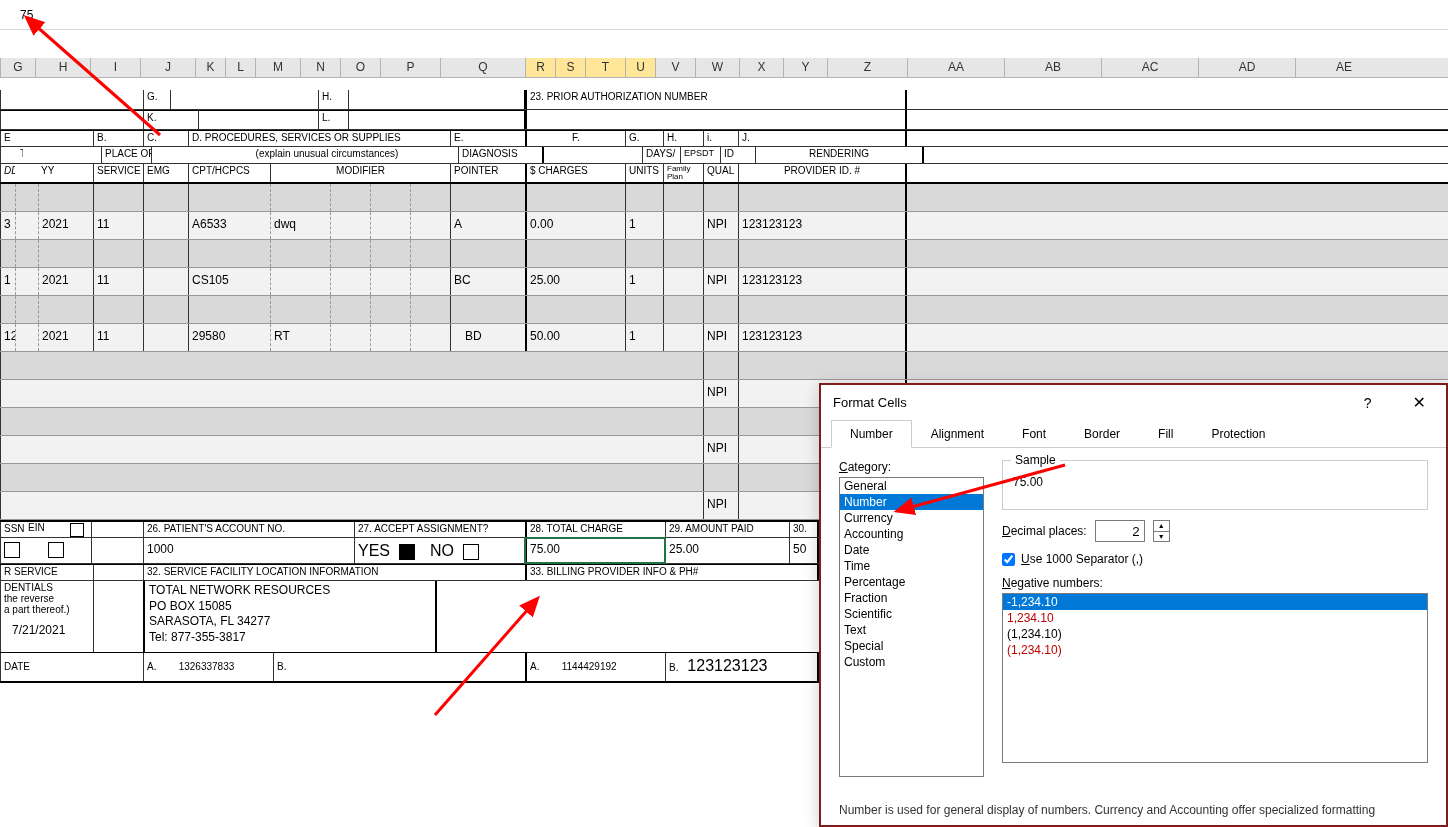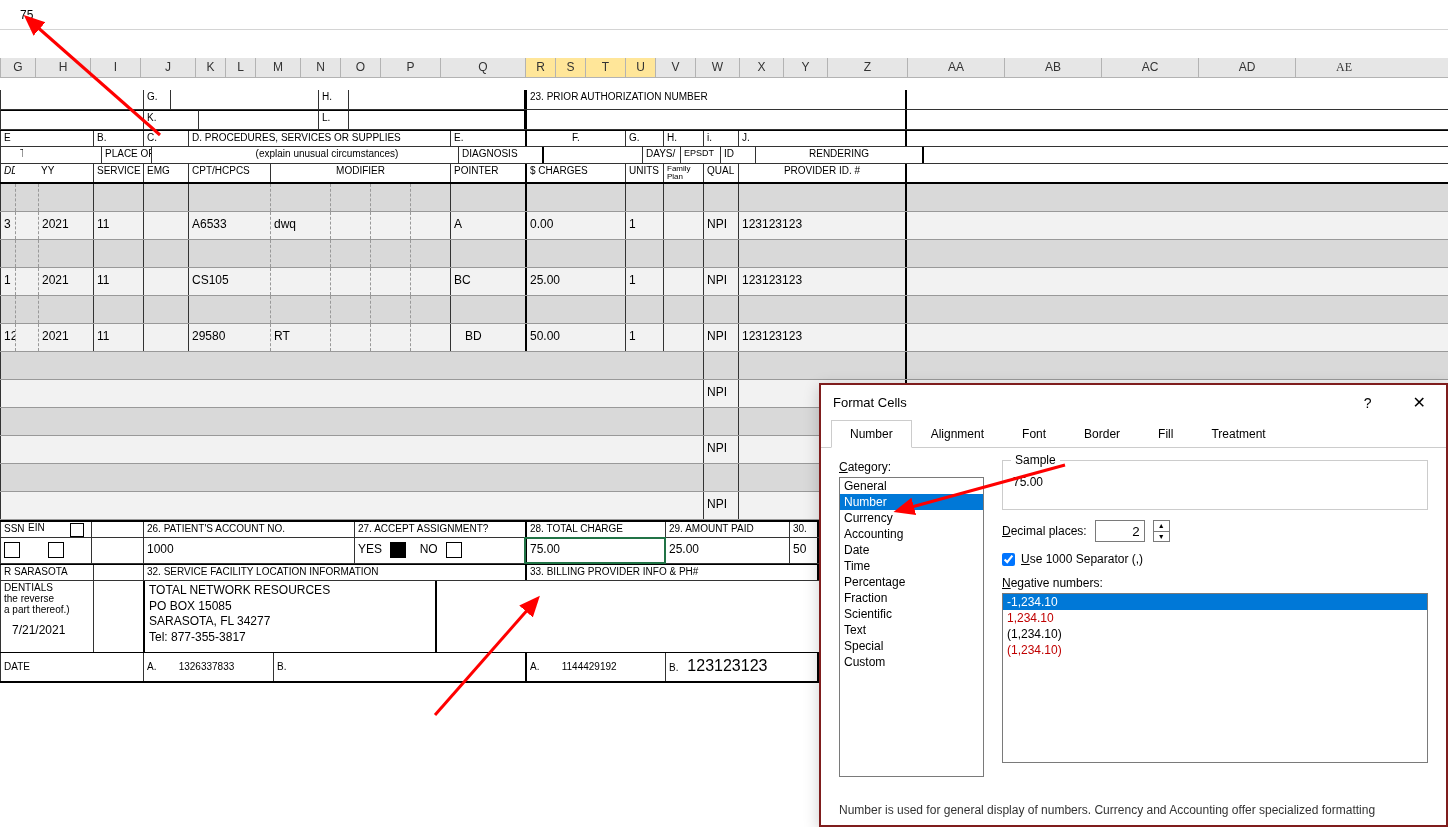--- a/index.html
+++ b/index.html
@@ -305,21 +305,21 @@
     <div class="col-header highlighted" style="width: 30px;">U</div>
     <div class="col-header" style="width: 40px;">V</div>
     <div class="col-header" style="width: 44px;">W</div>
     <div class="col-header" style="width: 44px;">X</div>
     <div class="col-header" style="width: 44px;">Y</div>
     <div class="col-header" style="width: 80px;">Z</div>
     <div class="col-header" style="width: 97px;">AA</div>
     <div class="col-header" style="width: 97px;">AB</div>
     <div class="col-header" style="width: 97px;">AC</div>
     <div class="col-header" style="width: 97px;">AD</div>
-    <div class="col-header" style="width: 97px; font-family: Liberation Serif, serif;">AE</div>
+    <div class="col-header" style="width: 97px;">AE</div>
   </div>
 
 <div class="spreadsheet-body">
 
   <div class="form-row" style="height:20px;">
     <div class="form-cell" style="width:143px;"></div>
     <div class="form-cell" style="width:27px;">G.</div>
     <div class="form-cell" style="width:148px;"></div>
     <div class="form-cell" style="width:30px;">H.</div>
     <div class="form-cell" style="width:177px;border-right:1px solid #000;"></div>
@@ -536,33 +536,33 @@
     <div class="form-cell thick-vertical-border" style="width:140px;">28. TOTAL CHARGE</div>
     <div class="form-cell" style="width:124px;">29. AMOUNT PAID</div>
     <div class="form-cell" style="width:30px;border-right:2px solid #000;">30.</div>
   </div>
 
   <div class="form-row" style="height:26px;">
     <div class="form-cell" style="width:45px;padding-top:4px;"><span class="checkbox-box"></span></div>
     <div class="form-cell" style="width:46px;border-left:none;padding-top:4px;"><span class="checkbox-box"></span></div>
     <div class="form-cell" style="width:52px;"></div>
     <div class="form-cell" style="width:211px;font-size:12px;padding-top:4px;">1000</div>
-    <div class="form-cell" style="width:171px;font-size:12px;padding-top:4px;">
+    <div class="form-cell" style="width:171px;font-size:16px;padding-top:4px;">
       <span>YES</span>
       <span class="checkbox-box checked" style="margin:0 10px 0 5px;"></span>
       <span>NO</span>
       <span class="checkbox-box" style="margin-left:5px;"></span>
     </div>
     <div class="form-cell thick-vertical-border selected-cell-border" style="width:140px;font-size:12px;padding-top:4px;">75.00</div>
     <div class="form-cell" style="width:124px;font-size:12px;padding-top:4px;">25.00</div>
     <div class="form-cell" style="width:30px;font-size:12px;padding-top:4px;border-right:2px solid #000;">50</div>
   </div>
 
   <div class="form-row" style="height:17px;border-top:1px solid #000;">
-    <div class="form-cell" style="width:93px;font-size:10px;">R SARASOTA</div>
+    <div class="form-cell" style="width:93px;font-size:10px;">R SERVICE</div>
     <div class="form-cell" style="width:50px;"></div>
     <div class="form-cell" style="width:382px;">32. SERVICE FACILITY LOCATION INFORMATION</div>
     <div class="form-cell thick-vertical-border" style="width:294px;border-right:2px solid #000;">33. BILLING PROVIDER INFO &amp; PH#</div>
   </div>
 
   <div style="display:flex;height:72px;border-bottom:1px solid #000;">
     <div style="width:93px;border-left:1px solid #333;font-size:10px;padding:1px 3px;">
       <div>DENTIALS</div>
       <div>the reverse</div>
       <div>a part thereof.)</div>
@@ -595,21 +595,21 @@
       <span class="dialog-help">?</span>
       <span class="dialog-close">✕</span>
     </div>
   </div>
   <div class="dialog-tabs" id="dialog-tabs">
       <div class="dialog-tab active">Number</div>
       <div class="dialog-tab">Alignment</div>
       <div class="dialog-tab">Font</div>
       <div class="dialog-tab">Border</div>
       <div class="dialog-tab">Fill</div>
-      <div class="dialog-tab">Treatment</div>
+      <div class="dialog-tab">Protection</div>
     </div>
   <div class="dialog-body">
     <div class="category-section">
       <div class="category-label"><u>C</u>ategory:</div>
       <div class="category-list" id="category-list">
           <div class="category-item">General</div>
           <div class="category-item selected">Number</div>
           <div class="category-item">Currency</div>
           <div class="category-item">Accounting</div>
           <div class="category-item">Date</div>

